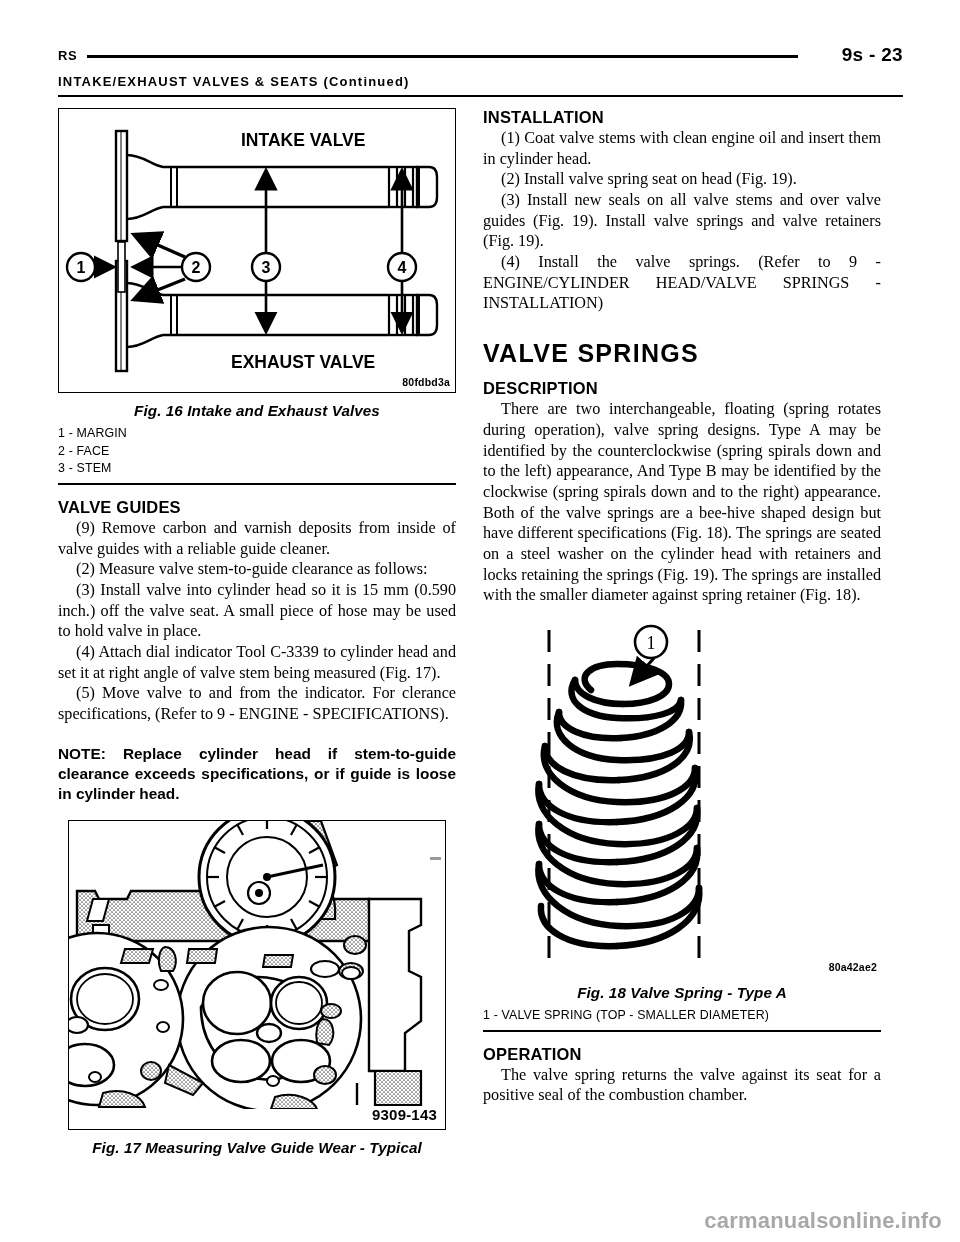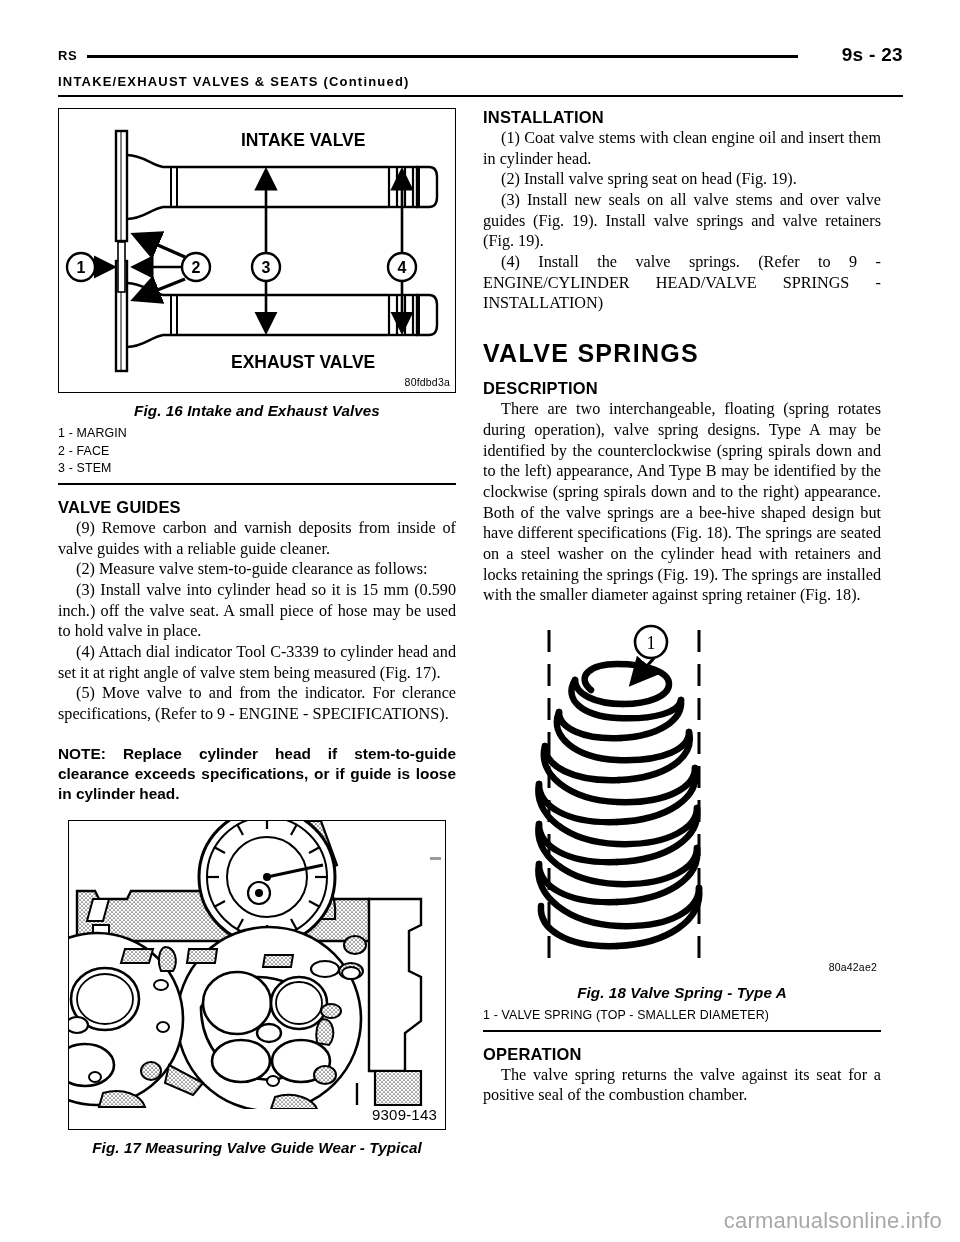--- a/index.html
+++ b/index.html
@@ -120,21 +120,21 @@
   .figure { position: relative; }
   .fig-box {
     border: 1px solid #000;
     position: relative;
     background: #fff;
     box-sizing: border-box;
   }
   .fig-code {
     position: absolute;
     font-family: "Liberation Sans", sans-serif;
-    font-weight: normal;
+    font-weight: bold;
     font-size: 10.5px;
     letter-spacing: 0.2px;
   }
   .fig-caption {
     font-family: "Liberation Sans", sans-serif;
     font-weight: bold;
     font-style: italic;
     font-size: 15.2px;
     text-align: center;
     margin-top: 9px;
@@ -156,20 +156,21 @@
 
   
   .watermark {
     position: absolute;
     right: 18px;
     bottom: 8px;
     font-family: "Liberation Sans", sans-serif;
     font-size: 22px;
     color: #a8a8a8;
     letter-spacing: 0.2px;
+    font-weight: bold;
   }
   .stray-dash {
     position: absolute;
     left: 430px;
     top: 857px;
     width: 11px;
     height: 3px;
     background: #9a9a9a;
   }
 </style>

